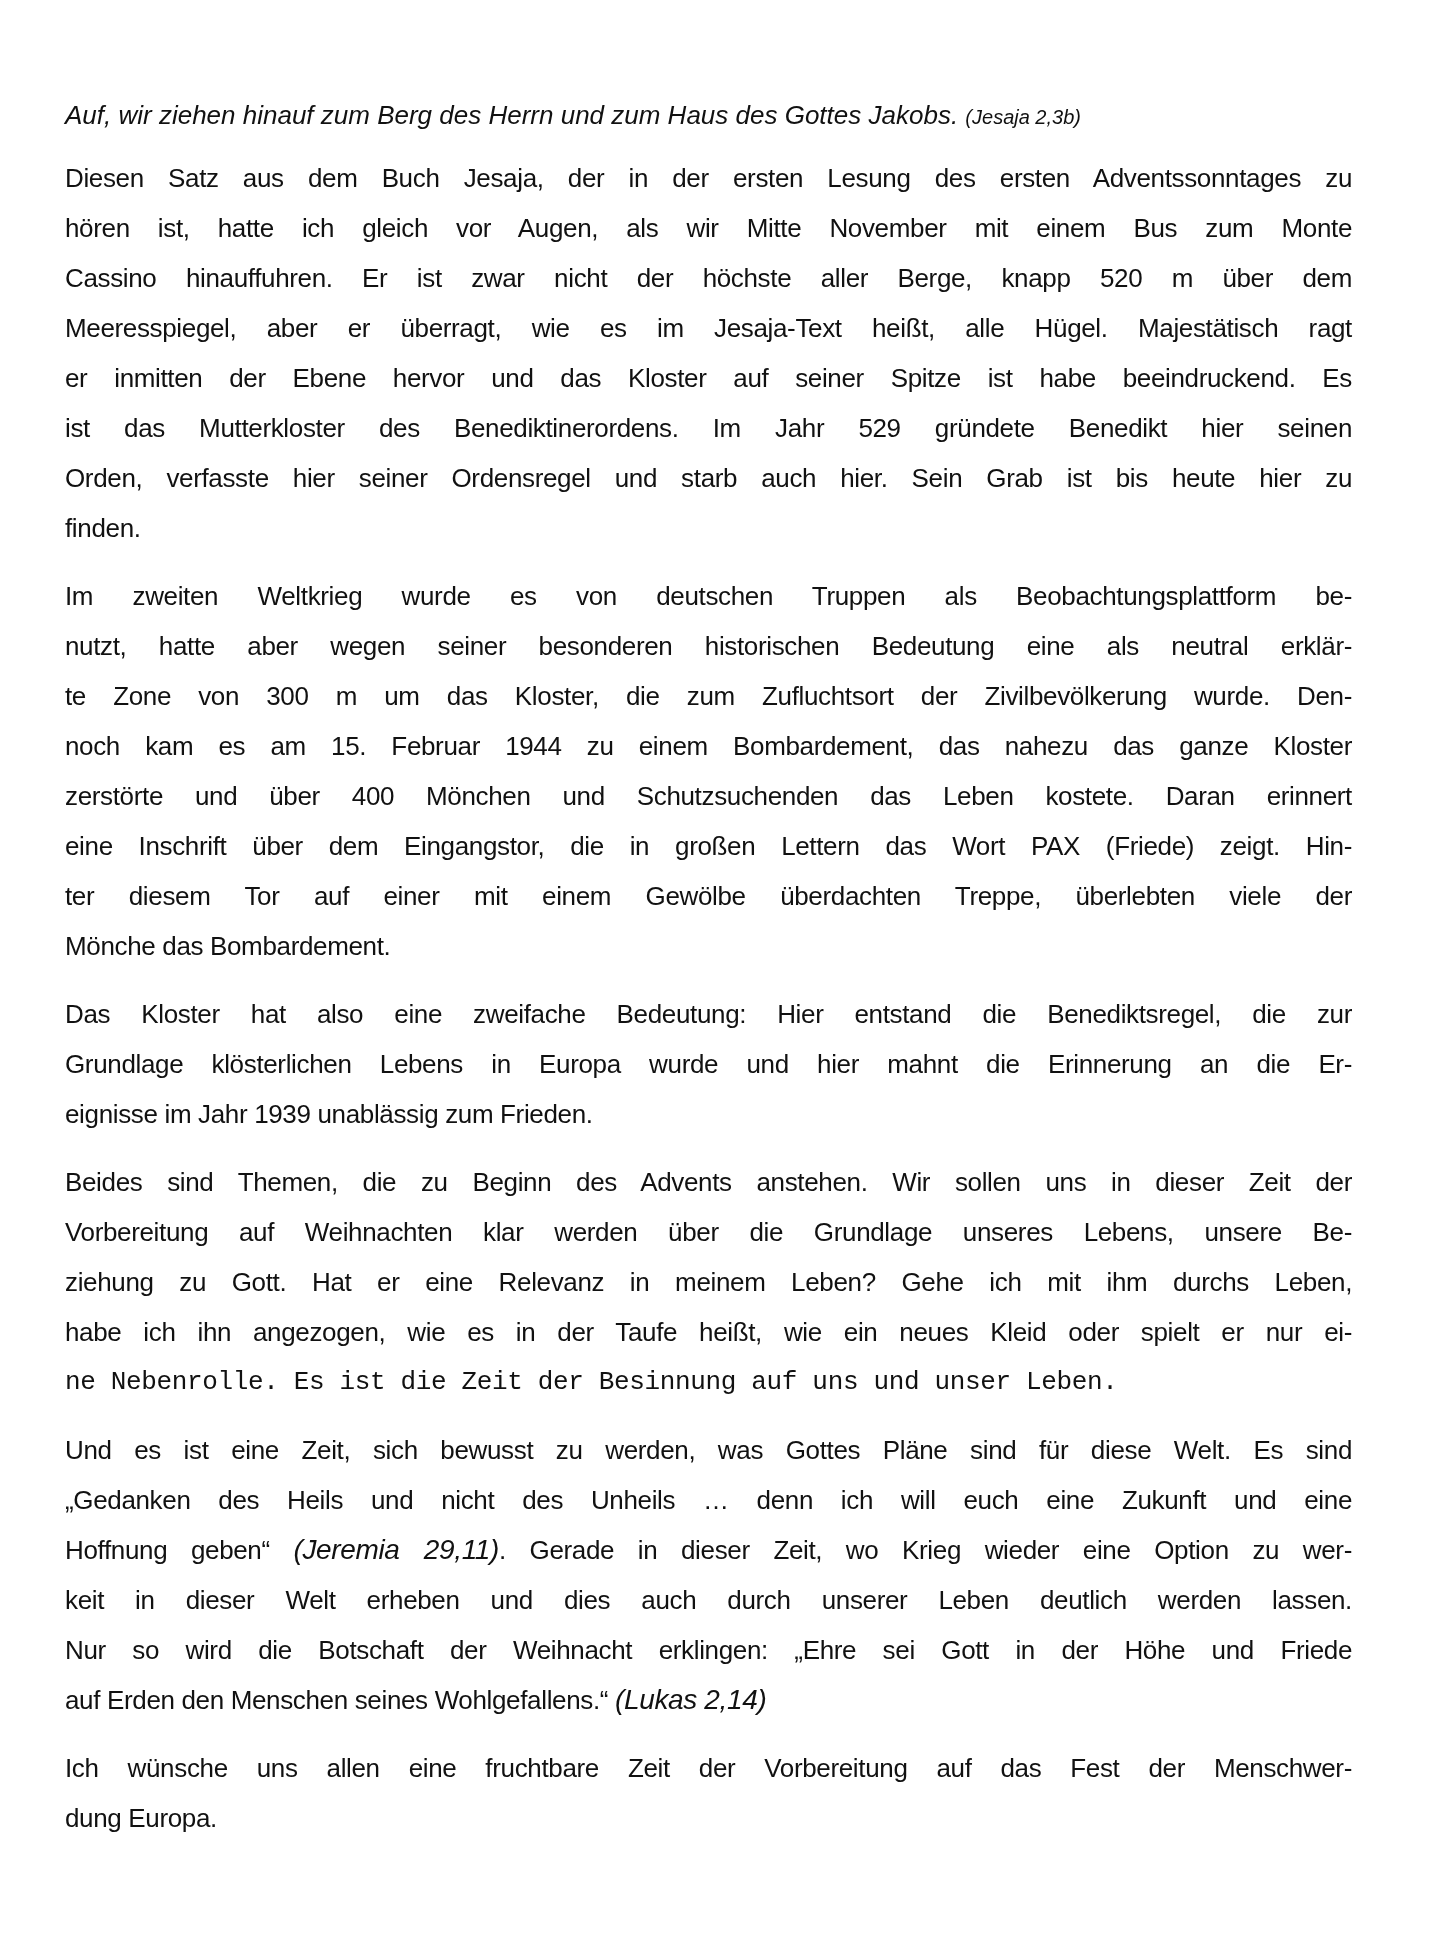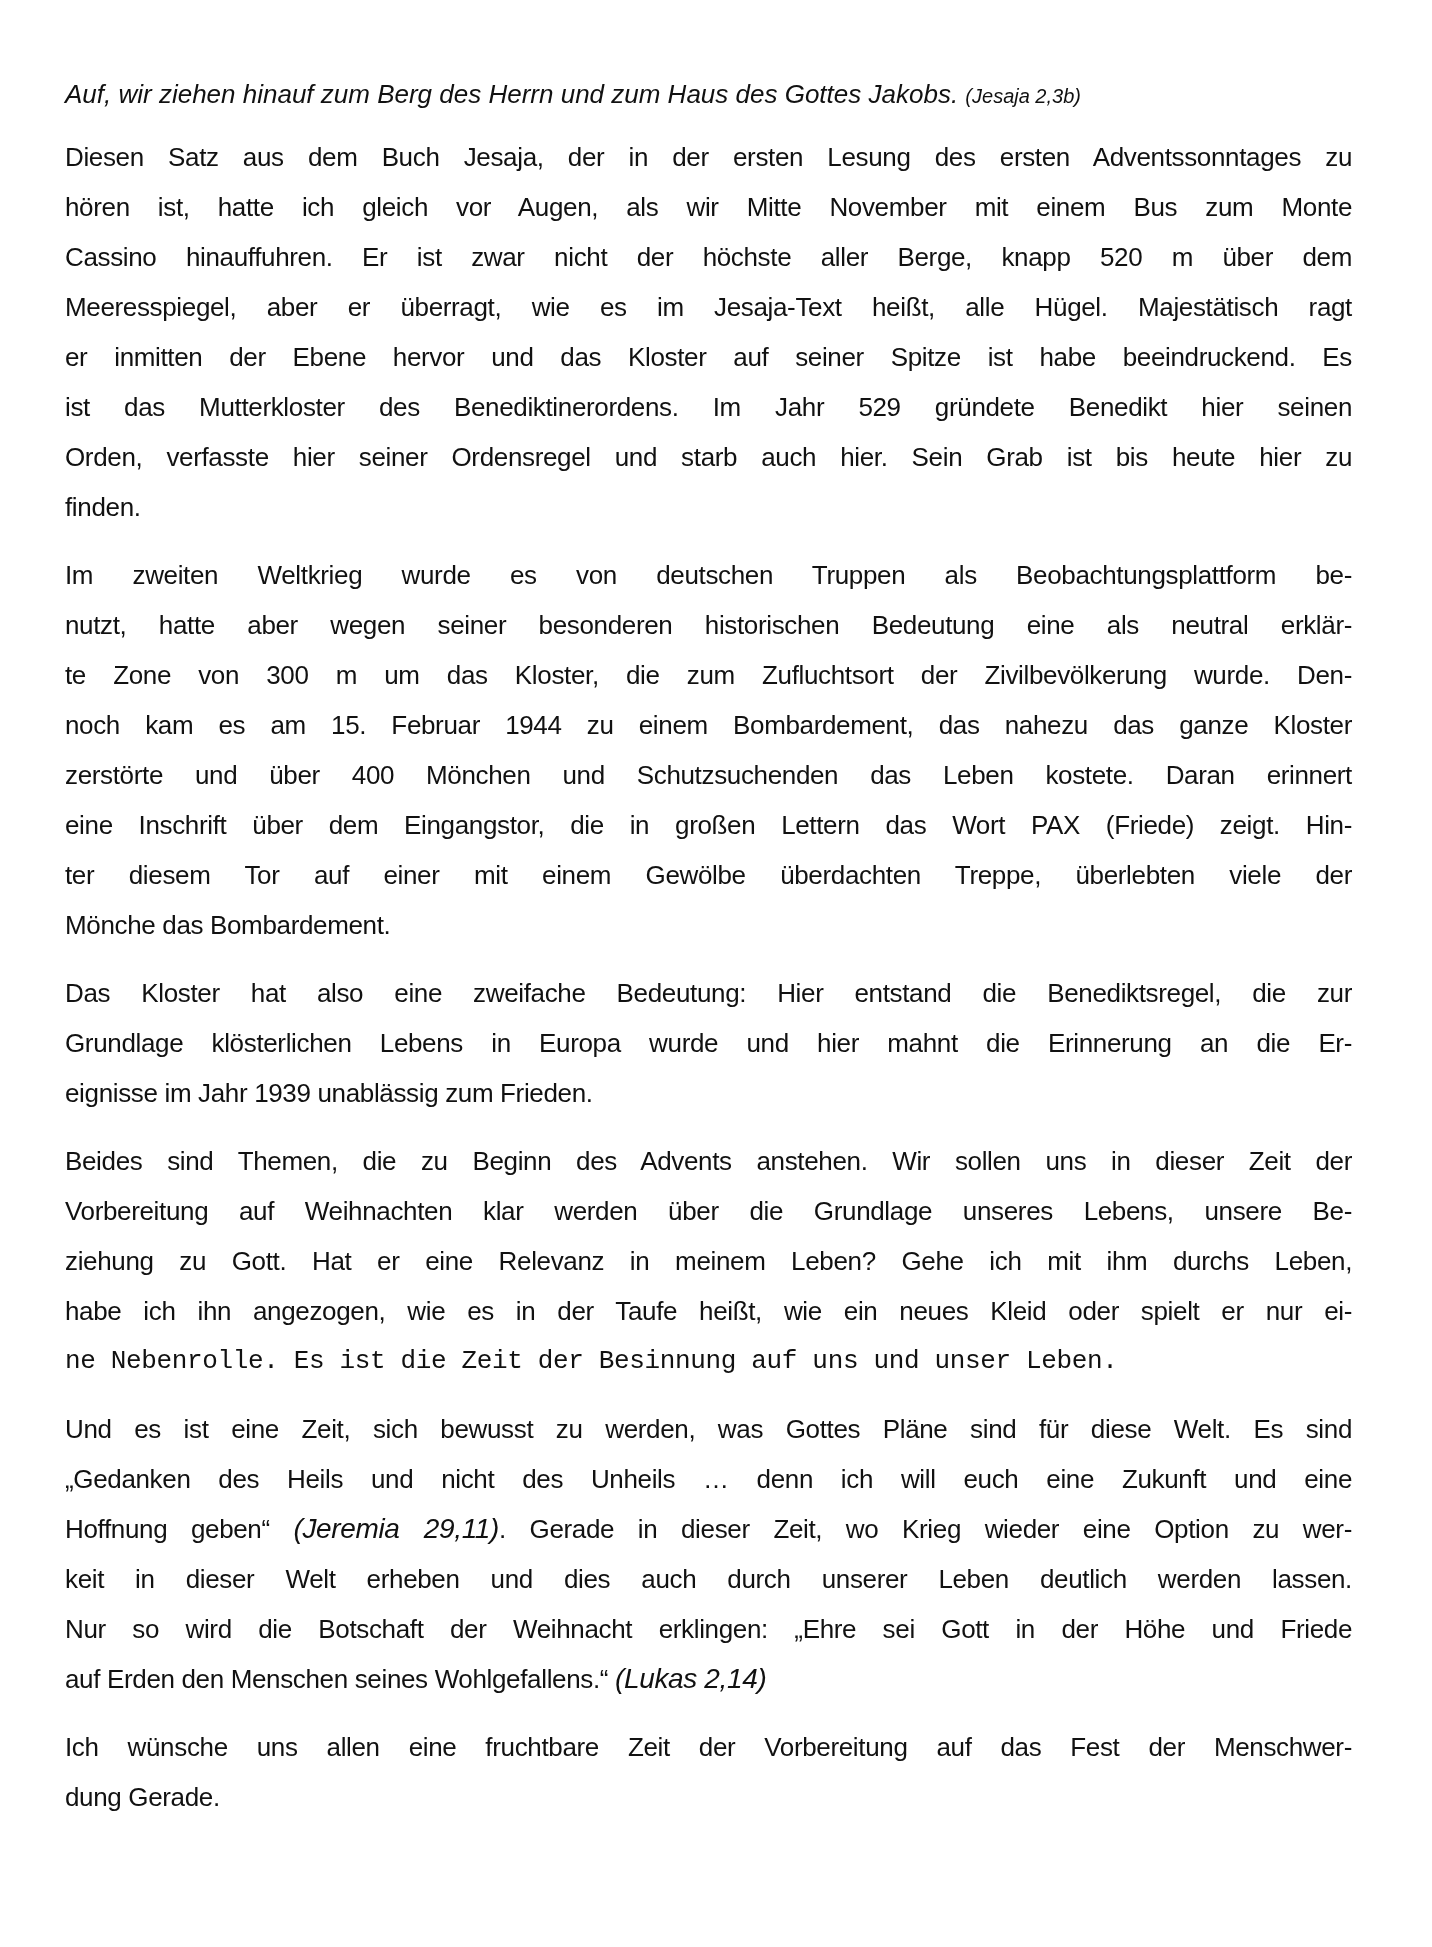--- a/index.html
+++ b/index.html
@@ -7,21 +7,21 @@
       width: 1432px;
       height: 1947px;
       position: relative;
       overflow: hidden;
       color: #111111;
       font-family: "Liberation Sans", sans-serif;
     }
     .page {
       position: absolute;
       left: 65px;
-      top: 69px;
+      top: 90px;
       width: 1287px;
     }
     .quote {
       font-style: italic;
       font-size: 26px;
       line-height: 50px;
       height: 50px;
       white-space: nowrap;
       letter-spacing: 0px;
     }
@@ -91,16 +91,16 @@
     <span class="line" style="white-space: nowrap; display: block;">Und es ist eine Zeit, sich bewusst zu werden, was Gottes Pläne sind für diese Welt. Es sind</span>
     <span class="line" style="white-space: nowrap; display: block;">„Gedanken des Heils und nicht des Unheils … denn ich will euch eine Zukunft und eine</span>
     <span class="line" style="white-space: nowrap; display: block;"><span>Hoffnung geben“ </span><span class="cite-inline">(Jeremia 29,11)</span><span>. Gerade in dieser Zeit, wo Krieg wieder eine Option zu wer-</span></span>
     <span class="line" style="white-space: nowrap; display: block;">keit in dieser Welt erheben und dies auch durch unserer Leben deutlich werden lassen.</span>
     <span class="line" style="white-space: nowrap; display: block;">Nur so wird die Botschaft der Weihnacht erklingen: „Ehre sei Gott in der Höhe und Friede</span>
     <span class="line last" style="white-space: nowrap; display: block;"><span>auf Erden den Menschen seines Wohlgefallens.“ </span><span class="cite-inline">(Lukas 2,14)</span></span>
   </div>
 
   <div class="para">
     <span class="line" style="white-space: nowrap; display: block;">Ich wünsche uns allen eine fruchtbare Zeit der Vorbereitung auf das Fest der Menschwer-</span>
-    <span class="line last" style="white-space: nowrap; display: block;">dung Gerade.</span>
+    <span class="line last" style="white-space: nowrap; display: block;">dung Europa.</span>
   </div>
 
 </div>
 
 </body></html>

